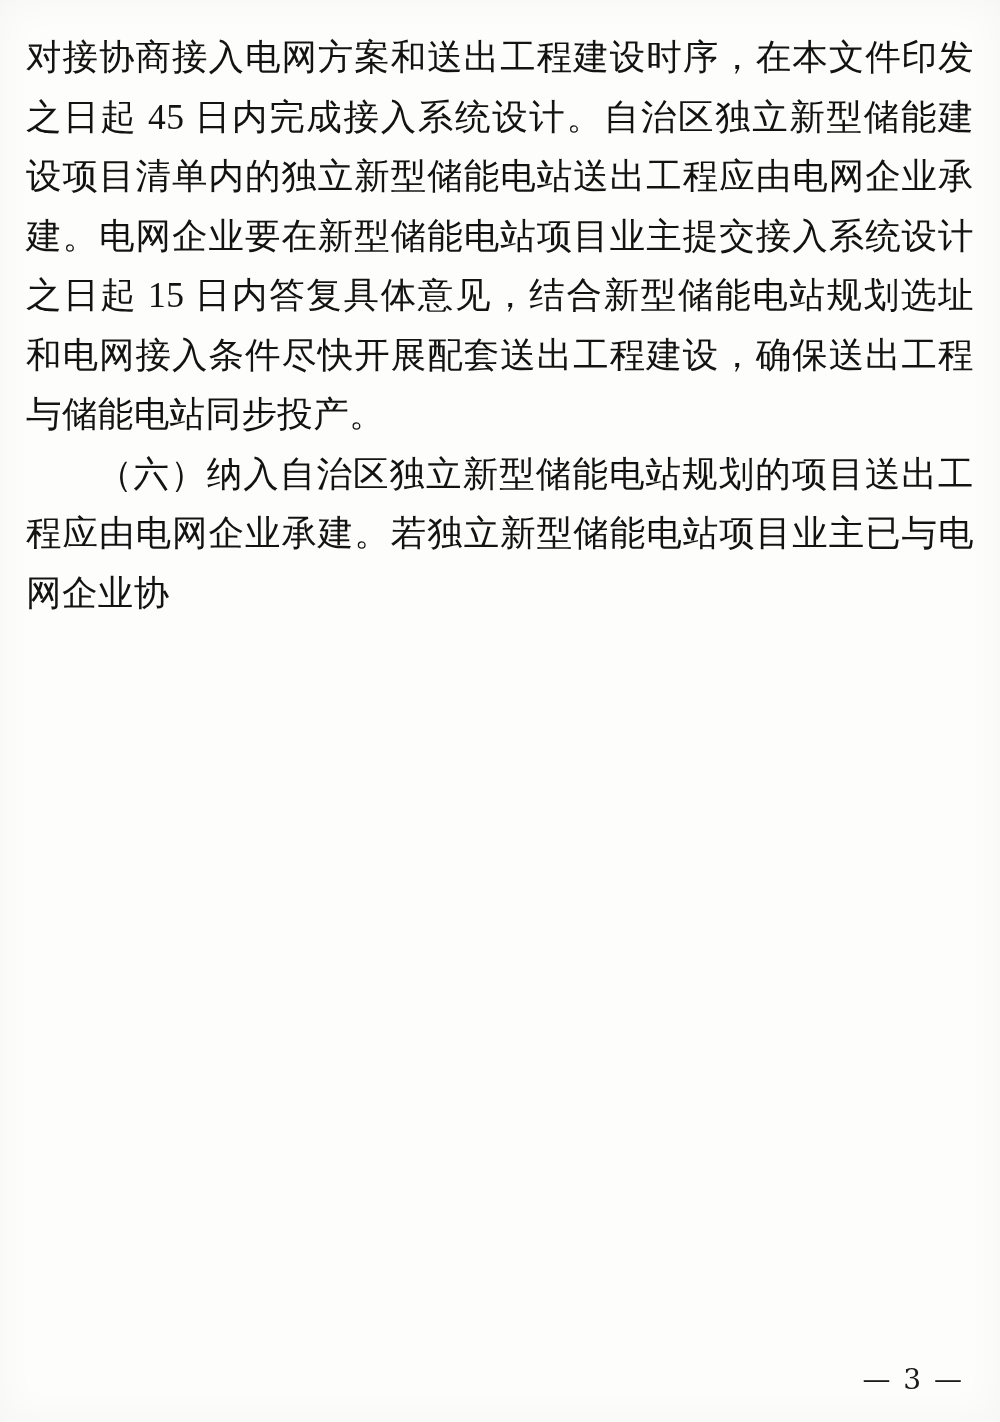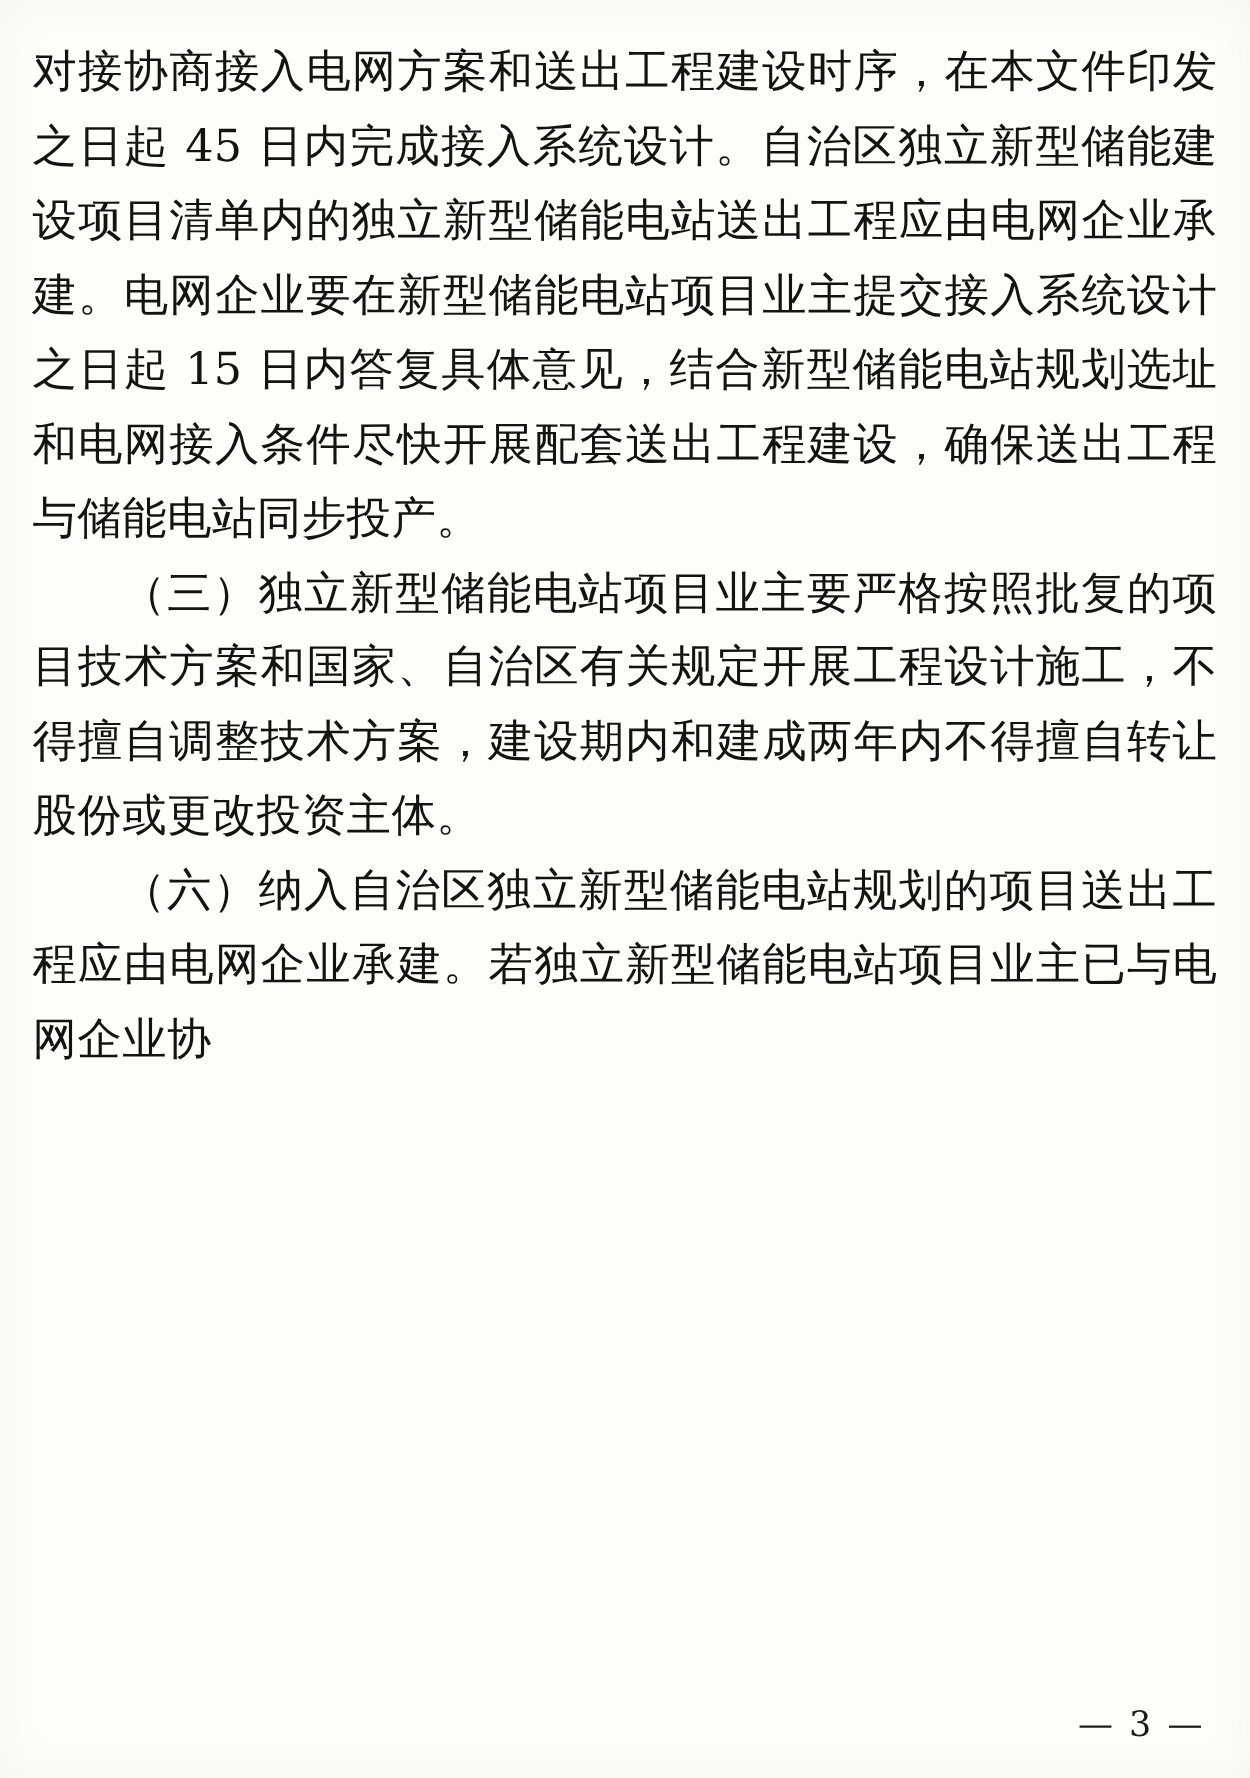--- a/index.html
+++ b/index.html
@@ -31,20 +31,21 @@
   }
   .para {
     font-size: 35.5px;
     line-height: 59.5px;
     letter-spacing: 0.4px;
     text-align: justify;
     text-justify: inter-ideograph;
     margin: 0 0 0 0;
     word-break: break-all;
     color: #131313;
+    font-family: Liberation Serif, serif;
   }
   .para + .para {
     margin-top: 0px;
   }
   .indent {
     text-indent: 71px;
   }
   .footer {
     position: absolute;
     right: 36px;
@@ -60,18 +61,17 @@
     pointer-events: none;
     box-shadow: inset 0 0 42px rgba(0,0,0,0.035);
   }
 </style>
 </head>
 <body>
 
 <div class="page">
   <div class="content">
     <p class="para">对接协商接入电网方案和送出工程建设时序，在本文件印发之日起 45 日内完成接入系统设计。自治区独立新型储能建设项目清单内的独立新型储能电站送出工程应由电网企业承建。电网企业要在新型储能电站项目业主提交接入系统设计之日起 15 日内答复具体意见，结合新型储能电站规划选址和电网接入条件尽快开展配套送出工程建设，确保送出工程与储能电站同步投产。</p>
-    <p class="para indent">（三）独立新型储能电站项目业主要严格按照批复的项目技术方案和国家、自治区有关规定开展工程设计施工，不得擅自调整技术方案，建设期内和建成两年内不得擅自转让股份或更改投资主体。</p>
     <p class="para indent">（六）纳入自治区独立新型储能电站规划的项目送出工程应由电网企业承建。若独立新型储能电站项目业主已与电网企业协</p>
   </div>
   <div class="footer">— 3 —</div>
   <div class="page-inner-shadow"></div>
 </div>
 
 </body></html>

